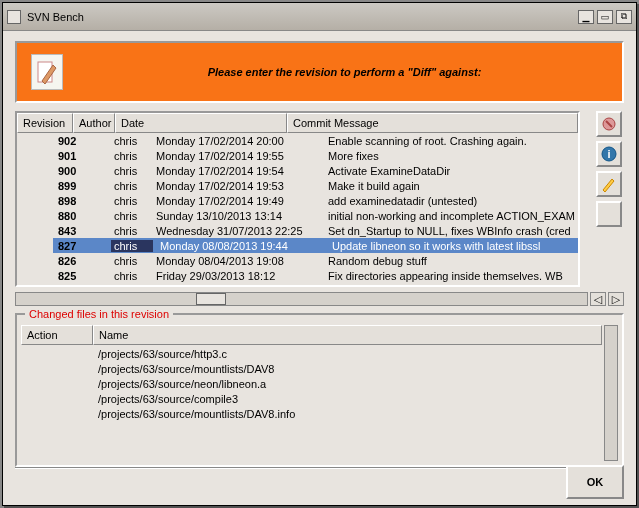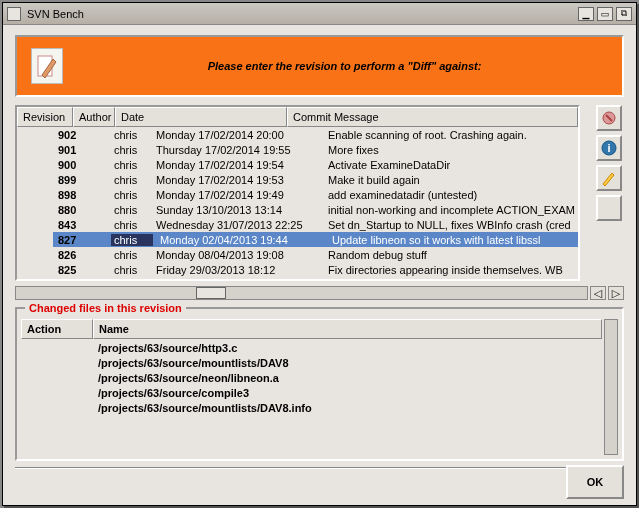--- a/index.html
+++ b/index.html
@@ -1,18 +1,18 @@
 <!DOCTYPE html>
 <html><head>
 <meta charset="utf-8">
 <style>
 *{box-sizing:border-box;margin:0;padding:0;font-family:Arial,Helvetica,sans-serif;font-size:11px;color:#000;}
 body{background:#888;width:639px;height:508px;overflow:hidden;}
 .win{position:absolute;left:2px;top:2px;width:635px;height:504px;background:#e8e4df;border:1px solid #000;box-shadow:2px 2px 0 rgba(0,0,0,.4);}
-.tb{height:22px;background:linear-gradient(#ccc9c3,#b5afa6);border-bottom:1px solid #888;display:flex;align-items:center;padding:0 4px;}
+.tb{height:28px;background:linear-gradient(#ccc9c3,#b5afa6);border-bottom:1px solid #888;display:flex;align-items:center;padding:0 4px;}
 .tb .sys{width:14px;height:14px;border:1px solid #666;background:#e8e4df;margin-right:6px;}
 .tb .title{flex:1;font-weight:normal;}
 .tb .wb{display:flex;gap:3px;}
 .tb .wbb{width:16px;height:14px;border:1px solid #666;background:#e8e4df;display:flex;align-items:center;justify-content:center;font-size:9px;}
 .inst{margin:10px 12px 8px 12px;height:62px;border:2px solid #999;border-bottom-color:#fff;border-right-color:#fff;background:#f97316;display:flex;align-items:center;padding:8px 14px;}
 .inst .ic{width:32px;height:36px;background:#f5f5f0;border:1px solid #bbb;margin-right:18px;display:flex;align-items:center;justify-content:center;}
 .inst .ic svg{width:20px;height:26px;}
 .inst .msg{flex:1;text-align:center;font-weight:bold;font-style:italic;}
 .midrow{display:flex;margin:4px 12px;gap:12px;}
 .revwrap{flex:1;border:2px solid #999;border-bottom-color:#fff;border-right-color:#fff;background:#e8e4df;height:176px;overflow:hidden;position:relative;}
@@ -24,21 +24,21 @@
 .tbody{height:154px;overflow:hidden;padding-left:36px;}
 .trow{display:flex;height:15px;align-items:center;}
 .trow.sel{background:#5b87c8;}
 .trow.sel .td{color:#fff;}
 .td{padding:0 5px;white-space:nowrap;overflow:hidden;}
 .trow.sel .c1t{background:#2a355f;color:#fff;margin:0 2px;padding:0 3px;}
 .hsc{margin:2px 12px 6px 12px;height:16px;display:flex;align-items:center;}
 .hsc .track{flex:1;height:14px;border:1px solid #888;background:#d5d1cb;position:relative;}
 .hsc .thumb{position:absolute;left:180px;top:0;width:30px;height:12px;background:#e8e4df;border:1px solid #666;}
 .hsc .ab{width:16px;height:14px;border:1px solid #888;background:#e4e0da;display:flex;align-items:center;justify-content:center;margin-left:2px;}
-.cf{margin:0 12px;border:2px solid #999;border-bottom-color:#fff;border-right-color:#fff;position:relative;padding:10px 4px 4px 4px;height:154px;font-weight:bold;}
+.cf{margin:0 12px;border:2px solid #999;border-bottom-color:#fff;border-right-color:#fff;position:relative;padding:10px 4px 4px 4px;height:154px;}
 .cf .leg{position:absolute;top:-7px;left:8px;background:#e8e4df;padding:0 4px;color:#d00;font-size:11px;}
 .cf .inner{display:flex;height:100%;}
 .cf .tbl{flex:1;}
 .cf .thdr2{display:flex;}
 .cf .th2{border:1px solid #888;border-top-color:#fff;border-left-color:#fff;padding:3px 5px;background:#e4e0da;}
 .a0{width:72px;}.a1{flex:1;}
 .cf .rows{padding-top:1px;}
 .cf .fr{display:flex;height:15px;align-items:center;}
 .cf .sv{width:14px;border:1px solid #888;background:#d5d1cb;margin-left:2px;}
 .ftr{position:absolute;bottom:6px;right:12px;}
@@ -80,21 +80,21 @@
    <div class="tbody" id="revbody">
           <div class="trow">
             <div class="td c0"><b>902</b></div>
             <div class="td c1">chris</div>
             <div class="td c2">Monday 17/02/2014 20:00</div>
             <div class="td c3">Enable scanning of root.  Crashing again.</div>
           </div>
           <div class="trow">
             <div class="td c0"><b>901</b></div>
             <div class="td c1">chris</div>
-            <div class="td c2">Thursday 17/02/2014 19:55</div>
+            <div class="td c2">Monday 17/02/2014 19:55</div>
             <div class="td c3">More fixes</div>
           </div>
           <div class="trow">
             <div class="td c0"><b>900</b></div>
             <div class="td c1">chris</div>
             <div class="td c2">Monday 17/02/2014 19:54</div>
             <div class="td c3">Activate ExamineDataDir</div>
           </div>
           <div class="trow">
             <div class="td c0"><b>899</b></div>
@@ -116,21 +116,21 @@
           </div>
           <div class="trow">
             <div class="td c0"><b>843</b></div>
             <div class="td c1">chris</div>
             <div class="td c2">Wednesday 31/07/2013 22:25</div>
             <div class="td c3">Set dn_Startup to NULL, fixes WBInfo crash (cred</div>
           </div>
           <div class="trow sel">
             <div class="td c0"><b>827</b></div>
             <div class="td c1 c1t">chris</div>
-            <div class="td c2">Monday 02/04/2013 19:44</div>
+            <div class="td c2">Monday 08/08/2013 19:44</div>
             <div class="td c3">Update libneon so it works with latest libssl</div>
           </div>
           <div class="trow">
             <div class="td c0"><b>826</b></div>
             <div class="td c1">chris</div>
             <div class="td c2">Monday 08/04/2013 19:08</div>
             <div class="td c3">Random debug stuff</div>
           </div>
           <div class="trow">
             <div class="td c0"><b>825</b></div>

